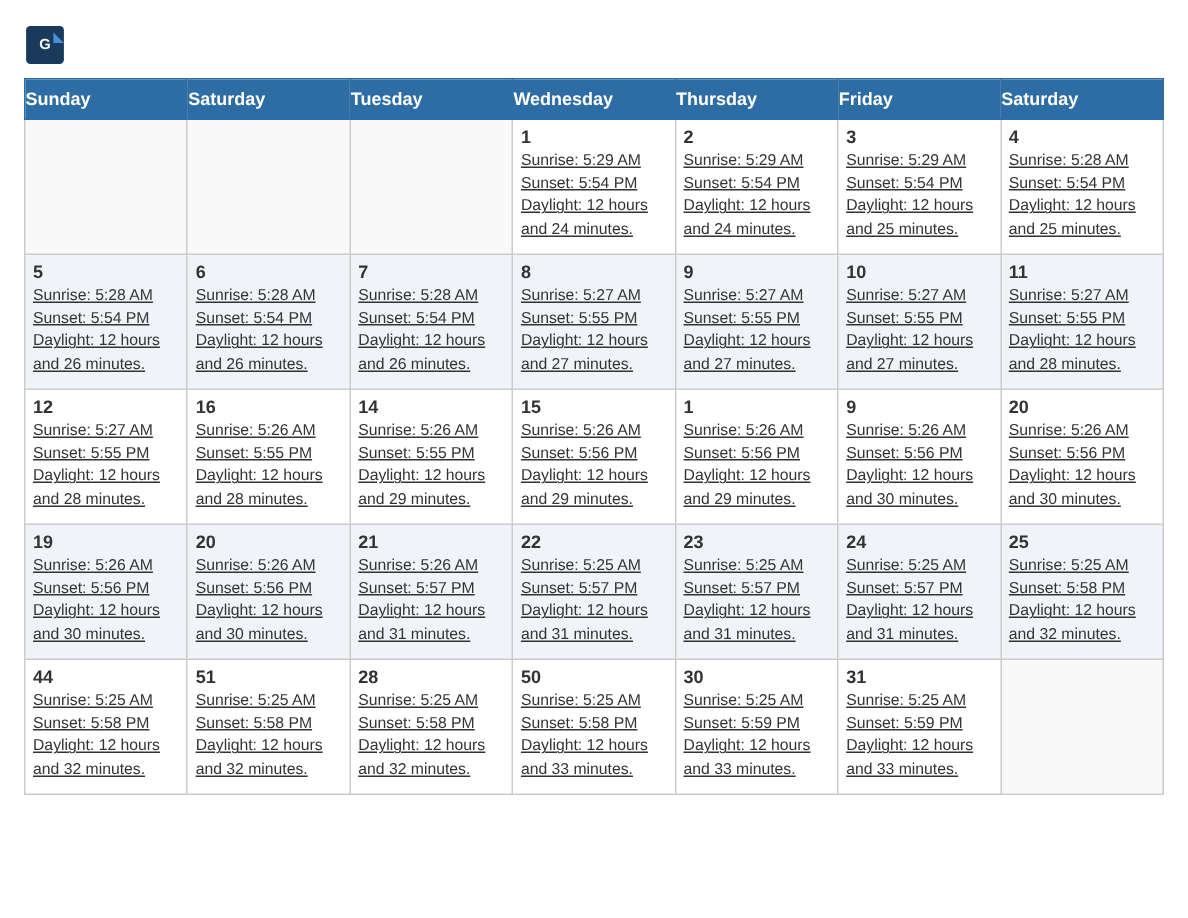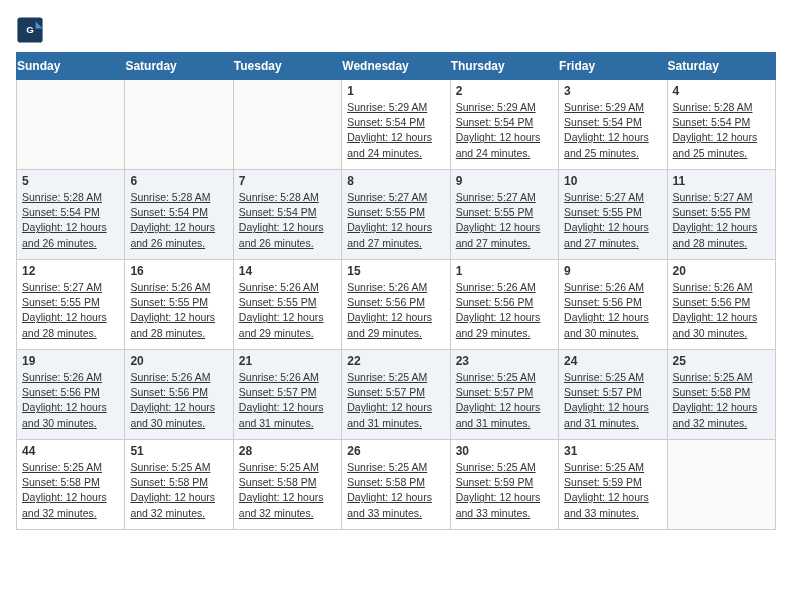--- a/index.html
+++ b/index.html
@@ -332,21 +332,21 @@
 and 32 minutes.</div>
         </td>
         <td>
           <span class="day-number">28</span>
           <div class="cell-content" style="white-space: pre-line;">Sunrise: 5:25 AM
 Sunset: 5:58 PM
 Daylight: 12 hours
 and 32 minutes.</div>
         </td>
         <td>
-          <span class="day-number">26</span>
+          <span class="day-number">50</span>
           <div class="cell-content" style="white-space: pre-line;">Sunrise: 5:25 AM
 Sunset: 5:58 PM
 Daylight: 12 hours
 and 33 minutes.</div>
         </td>
         <td>
           <span class="day-number">30</span>
           <div class="cell-content" style="white-space: pre-line;">Sunrise: 5:25 AM
 Sunset: 5:59 PM
 Daylight: 12 hours

